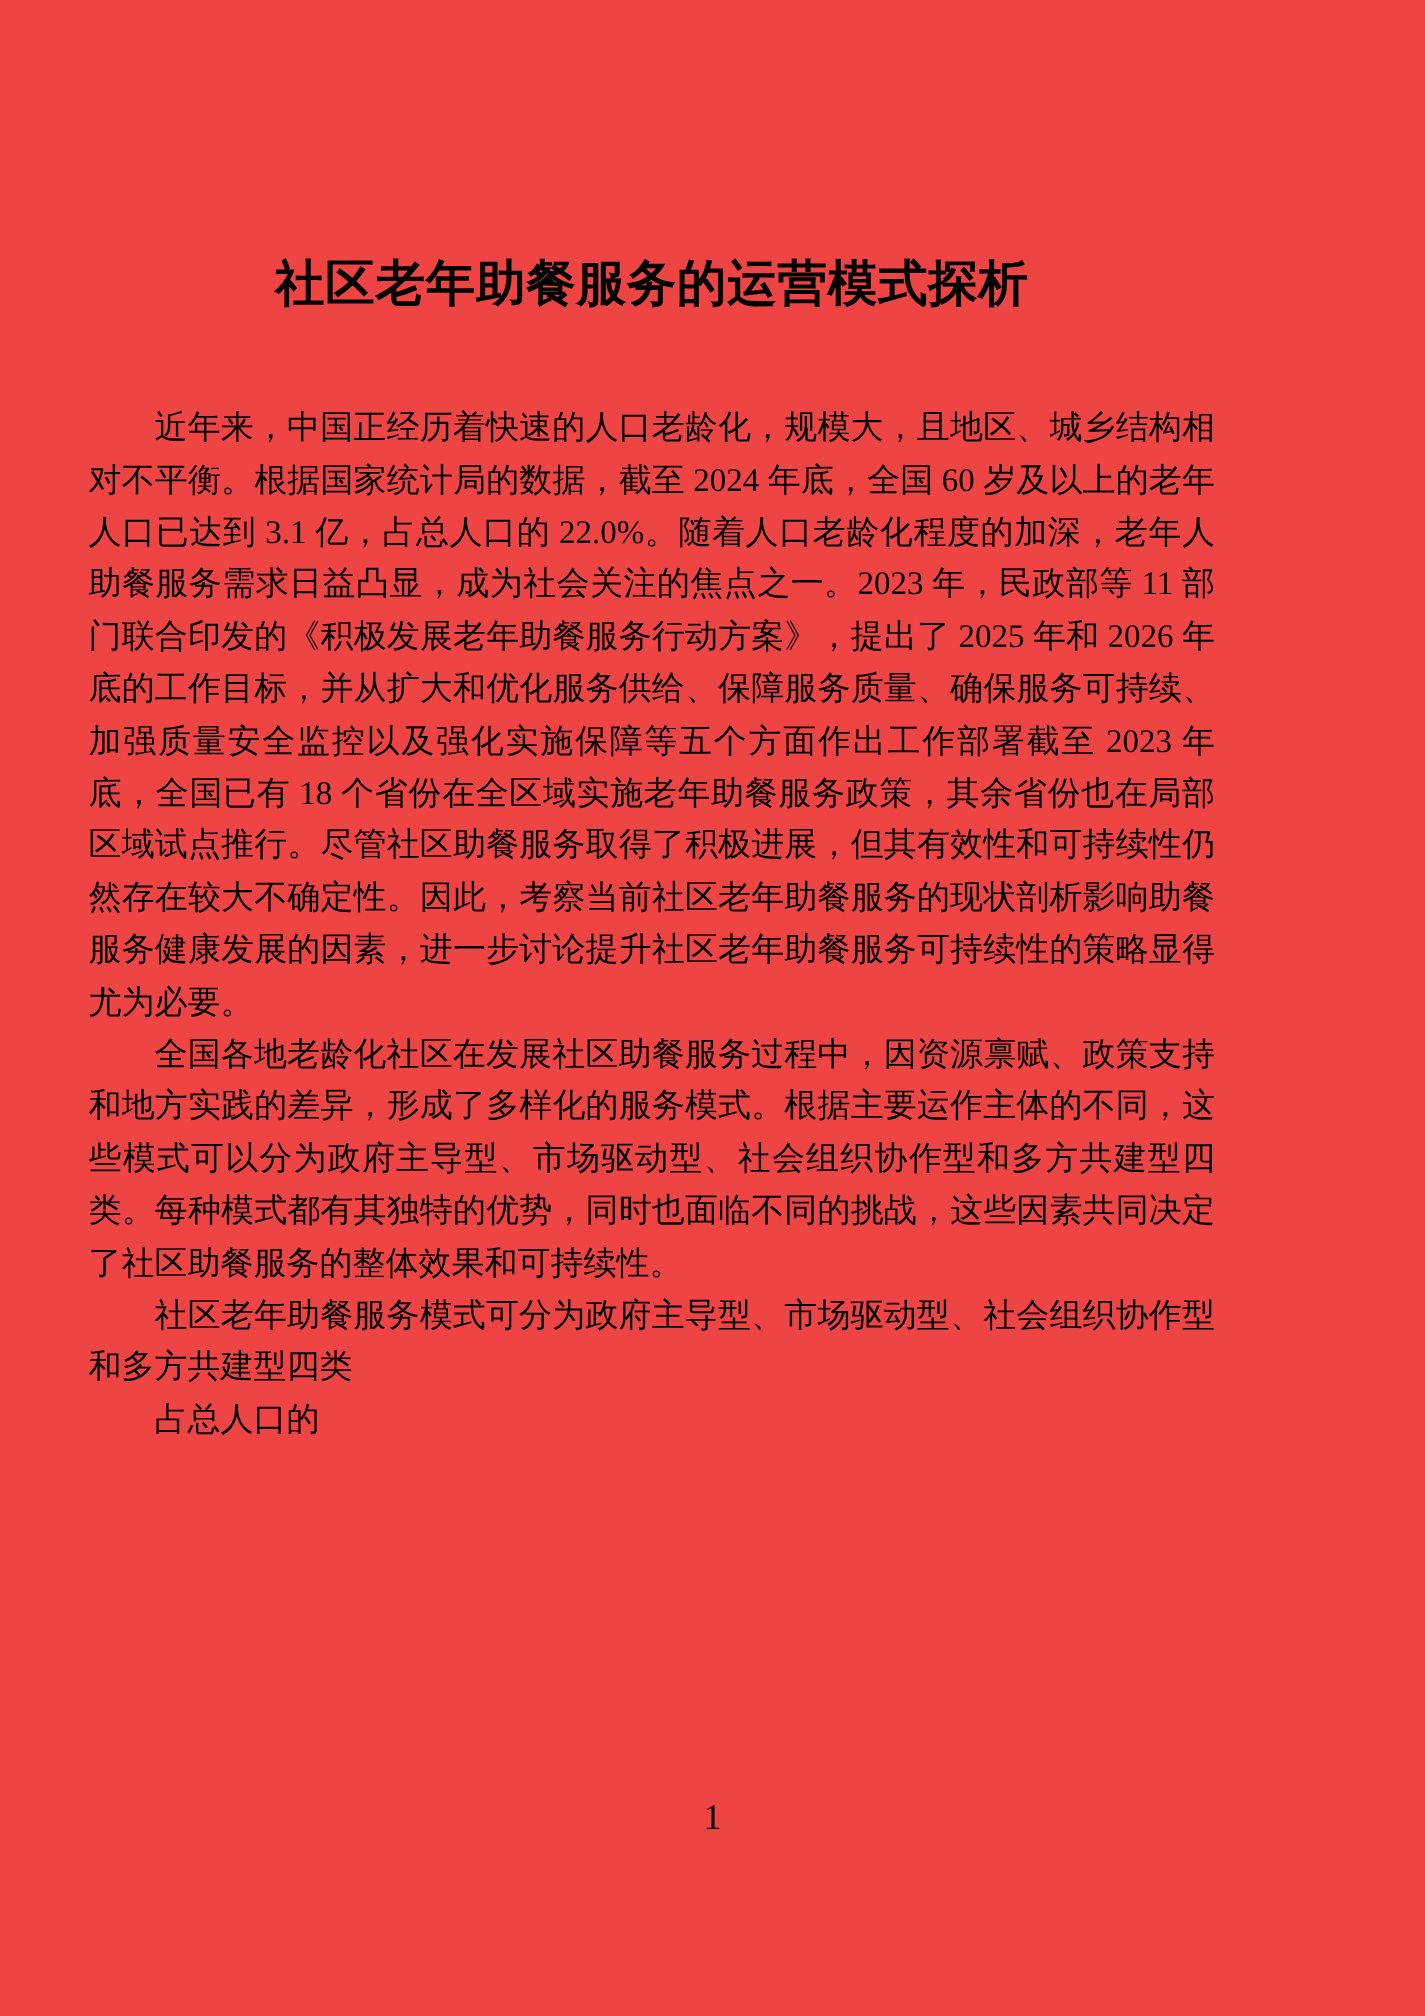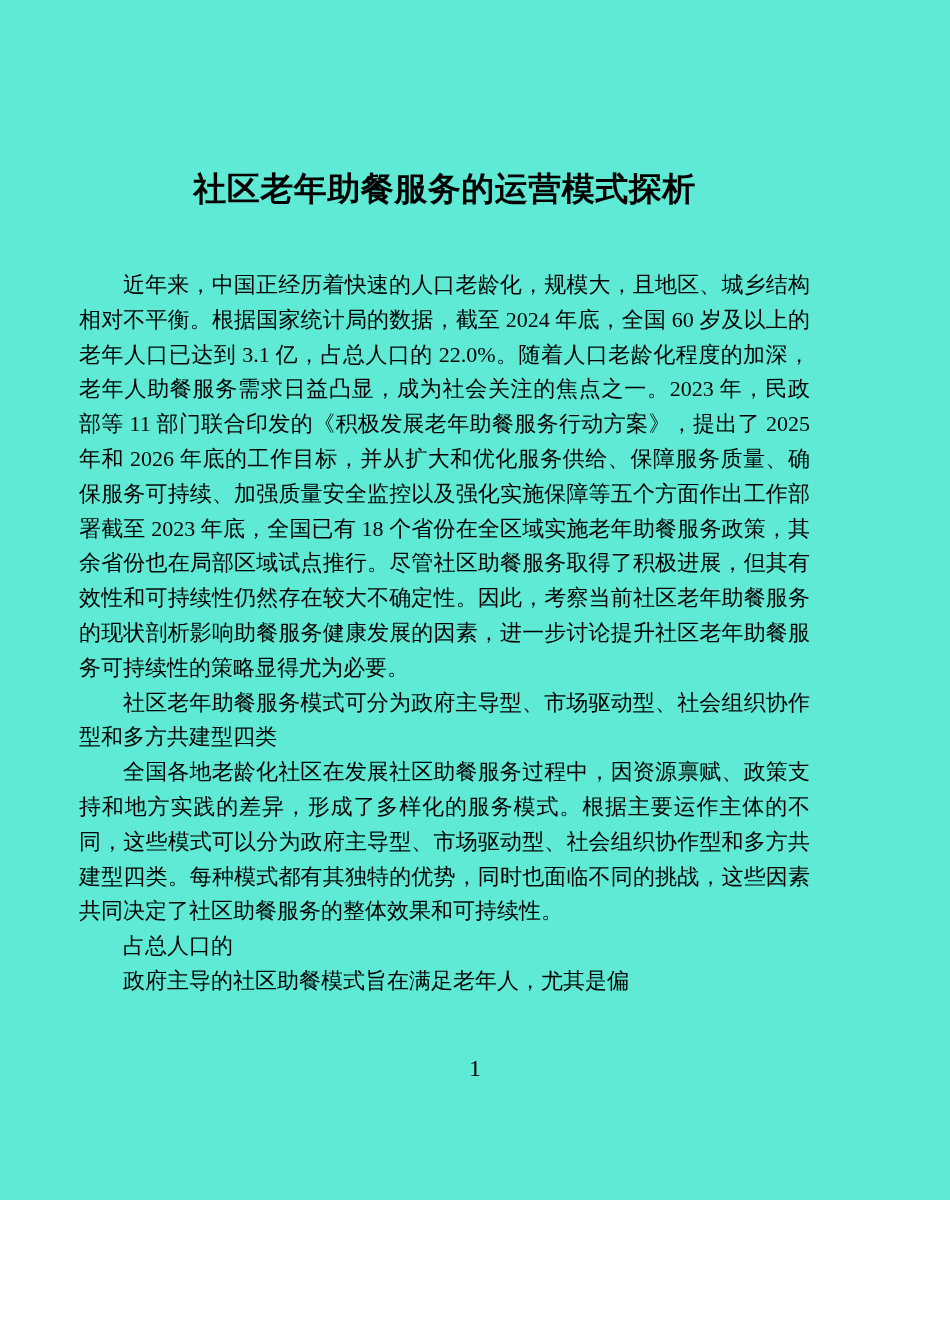--- a/index.html
+++ b/index.html
@@ -3,25 +3,25 @@
 <meta charset="utf-8">
 <style>
   html, body {
     margin: 0;
     padding: 0;
     background: #ffffff;
   }
   .page {
     position: relative;
     width: 950px;
-    height: 1200px;
+    height: 1344px;
     margin: 0 auto;
-    background: #5eead4;
+    background: #ef4444;
     box-sizing: border-box;
-    padding: 168px 140px 0 79px;
+    padding: 168px 140px 0 59px;
     color: #000000;
     overflow: hidden;
   }
   .doc-title {
     margin: 0 0 58px 0;
     text-align: center;
     font-family: "Liberation Sans", sans-serif;
     font-weight: 700;
     font-size: 33px;
     line-height: 42px;
@@ -51,21 +51,20 @@
 </style>
 </head>
 <body>
 
 <div class="page">
 
   <h1 class="doc-title">社区老年助餐服务的运营模式探析</h1>
 
   <div class="doc-body">
     <p>近年来，中国正经历着快速的人口老龄化，规模大，且地区、城乡结构相对不平衡。根据国家统计局的数据，截至 2024 年底，全国 60 岁及以上的老年人口已达到 3.1 亿，占总人口的 22.0%。随着人口老龄化程度的加深，老年人助餐服务需求日益凸显，成为社会关注的焦点之一。2023 年，民政部等 11 部门联合印发的《积极发展老年助餐服务行动方案》，提出了 2025 年和 2026 年底的工作目标，并从扩大和优化服务供给、保障服务质量、确保服务可持续、加强质量安全监控以及强化实施保障等五个方面作出工作部署截至 2023 年底，全国已有 18 个省份在全区域实施老年助餐服务政策，其余省份也在局部区域试点推行。尽管社区助餐服务取得了积极进展，但其有效性和可持续性仍然存在较大不确定性。因此，考察当前社区老年助餐服务的现状剖析影响助餐服务健康发展的因素，进一步讨论提升社区老年助餐服务可持续性的策略显得尤为必要。</p>
+    <p>全国各地老龄化社区在发展社区助餐服务过程中，因资源禀赋、政策支持和地方实践的差异，形成了多样化的服务模式。根据主要运作主体的不同，这些模式可以分为政府主导型、市场驱动型、社会组织协作型和多方共建型四类。每种模式都有其独特的优势，同时也面临不同的挑战，这些因素共同决定了社区助餐服务的整体效果和可持续性。</p>
     <p>社区老年助餐服务模式可分为政府主导型、市场驱动型、社会组织协作型和多方共建型四类</p>
-    <p>全国各地老龄化社区在发展社区助餐服务过程中，因资源禀赋、政策支持和地方实践的差异，形成了多样化的服务模式。根据主要运作主体的不同，这些模式可以分为政府主导型、市场驱动型、社会组织协作型和多方共建型四类。每种模式都有其独特的优势，同时也面临不同的挑战，这些因素共同决定了社区助餐服务的整体效果和可持续性。</p>
     <p>占总人口的</p>
-    <p>政府主导的社区助餐模式旨在满足老年人，尤其是偏</p>
   </div>
 
   <div class="page-number">1</div>
 
 </div>
 
 </body></html>

